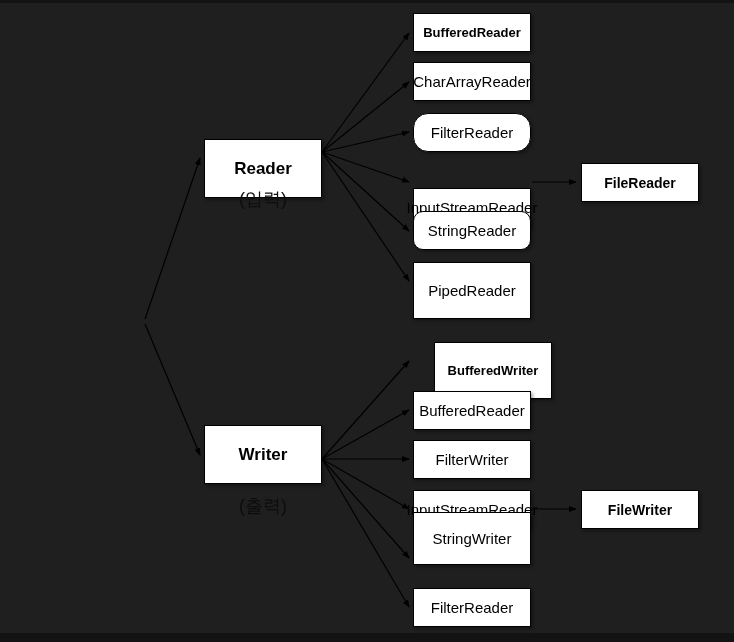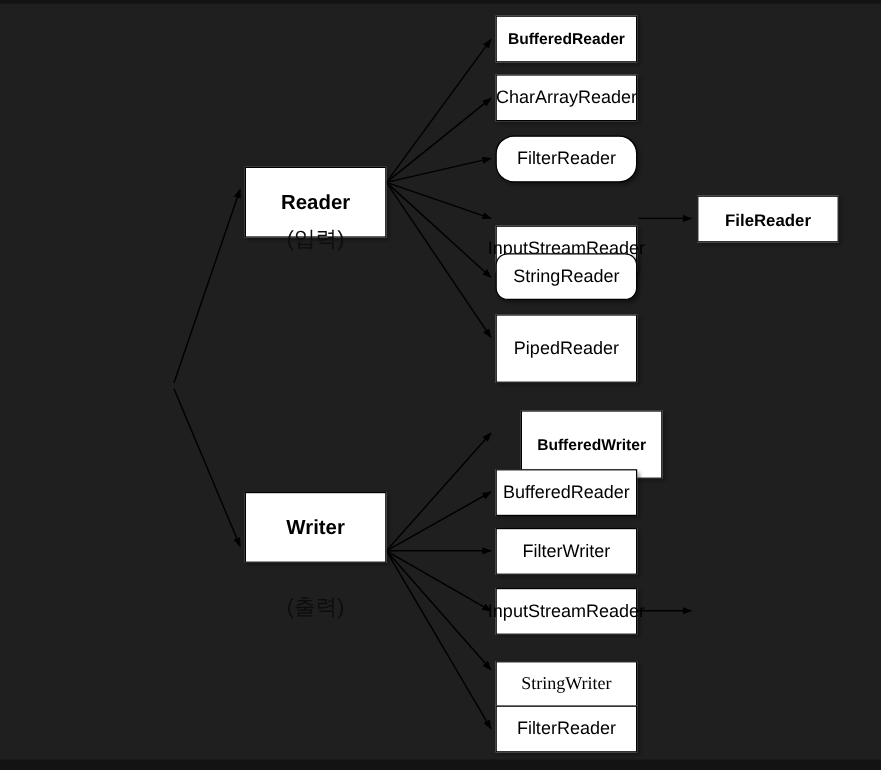--- a/index.html
+++ b/index.html
@@ -89,33 +89,34 @@
     <line x1="322" y1="459" x2="409" y2="509" marker-end="url(#arrow)"></line>
     <line x1="322" y1="459" x2="409" y2="558" marker-end="url(#arrow)"></line>
     <line x1="322" y1="459" x2="409" y2="607" marker-end="url(#arrow)"></line>
     <line x1="532" y1="509" x2="576" y2="509" marker-end="url(#arrow)"></line>
   </svg>
 
 
   <div class="node major" style="left:204px; top:123px; width:118px; height:59px;margin-top:16px;">Reader</div>
   <div class="caption" style="left:204px; top:187px;">(입력)</div>
 
-  <div class="node major" style="left:204px; top:410px; width:118px; height:59px;">Writer</div>
+  <div class="node major" style="left:204px; top:425px; width:118px; height:59px;">Writer</div>
   <div class="caption" style="left:204px; top:494px;">(출력)</div>
 
   <div class="node child bold" style="left:413px; top:13px; width:118px; height:39px;">BufferedReader</div>
   <div class="node child" style="left:413px; top:62px; width:118px; height:39px;">CharArrayReader</div>
   <div class="node child" style="left:413px; top:113px; width:118px; height:39px;border-radius:15px;">FilterReader</div>
   <div class="node child" style="left:413px; top:163px; width:118px; height:39px;margin-top:25px;">InputStreamReader</div>
   <div class="node child" style="left:413px; top:211px; width:118px; height:39px;border-radius:10px;">StringReader</div>
   <div class="node child" style="left:413px; top:262px; width:118px; height:57px;">PipedReader</div>
 
   <div class="node leaf" style="left:581px; top:163px; width:118px; height:39px;">FileReader</div>
 
   <div class="node child bold" style="left:413px; top:342px; width:118px; height:57px;margin-left:21px;">BufferedWriter</div>
   <div class="node child" style="left:413px; top:391px; width:118px; height:39px;">BufferedReader</div>
   <div class="node child" style="left:413px; top:440px; width:118px; height:39px;">FilterWriter</div>
   <div class="node child" style="left:413px; top:490px; width:118px; height:39px;">InputStreamReader</div>
-  <div class="node child" style="left:413px; top:551px; width:118px; height:38px;font-family:Liberation Serif, serif;">StringWriter</div>
+  <div class="node child" style="left:413px; top:512px; width:118px; height:53px;">StringWriter</div>
   <div class="node child" style="left:413px; top:588px; width:118px; height:39px;">FilterReader</div>
 
+  <div class="node leaf" style="left:581px; top:490px; width:118px; height:39px;">FileWriter</div>
 
 </div>
 
 </body></html>

